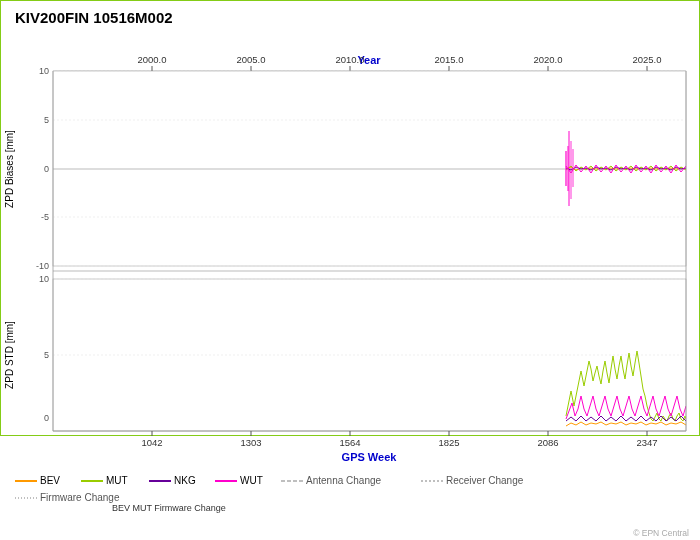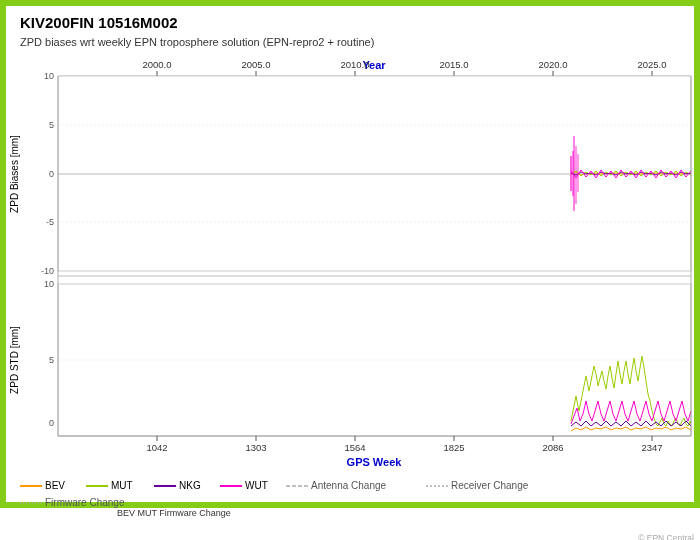--- a/index.html
+++ b/index.html
@@ -6,22 +6,22 @@
     body {
       width: 700px;
       height: 540px;
       background: #fff;
       font-family: Arial, sans-serif;
       font-size: 12px;
       overflow: hidden;
     }
     .outer {
       width: 700px;
-      height: 508px;
-      border: 6px solid #84cc16;
+      height: 436px;
+      border: 1px solid #84cc16;
       position: relative;
       background: #fff;
     }
     .title {
       position: absolute;
       top: 8px;
       left: 14px;
       font-size: 15px;
       font-weight: bold;
       color: #000;
@@ -32,21 +32,20 @@
       left: 14px;
       font-size: 11px;
       color: #333;
     }
   </style>
 </head>
 <body>
 
 <div class="outer">
   <div class="title">KIV200FIN 10516M002</div>
-  <div class="subtitle">ZPD biases wrt weekly EPN troposphere solution (EPN-repro2 + routine)</div>
 
   <svg width="700" height="540" style="position:absolute;top:0;left:0;">
 
     <defs>
       <clipPath id="upper-clip">
         <rect x="52" y="70" width="633" height="195"></rect>
       </clipPath>
       <clipPath id="lower-clip">
         <rect x="52" y="278" width="633" height="152"></rect>
       </clipPath>

